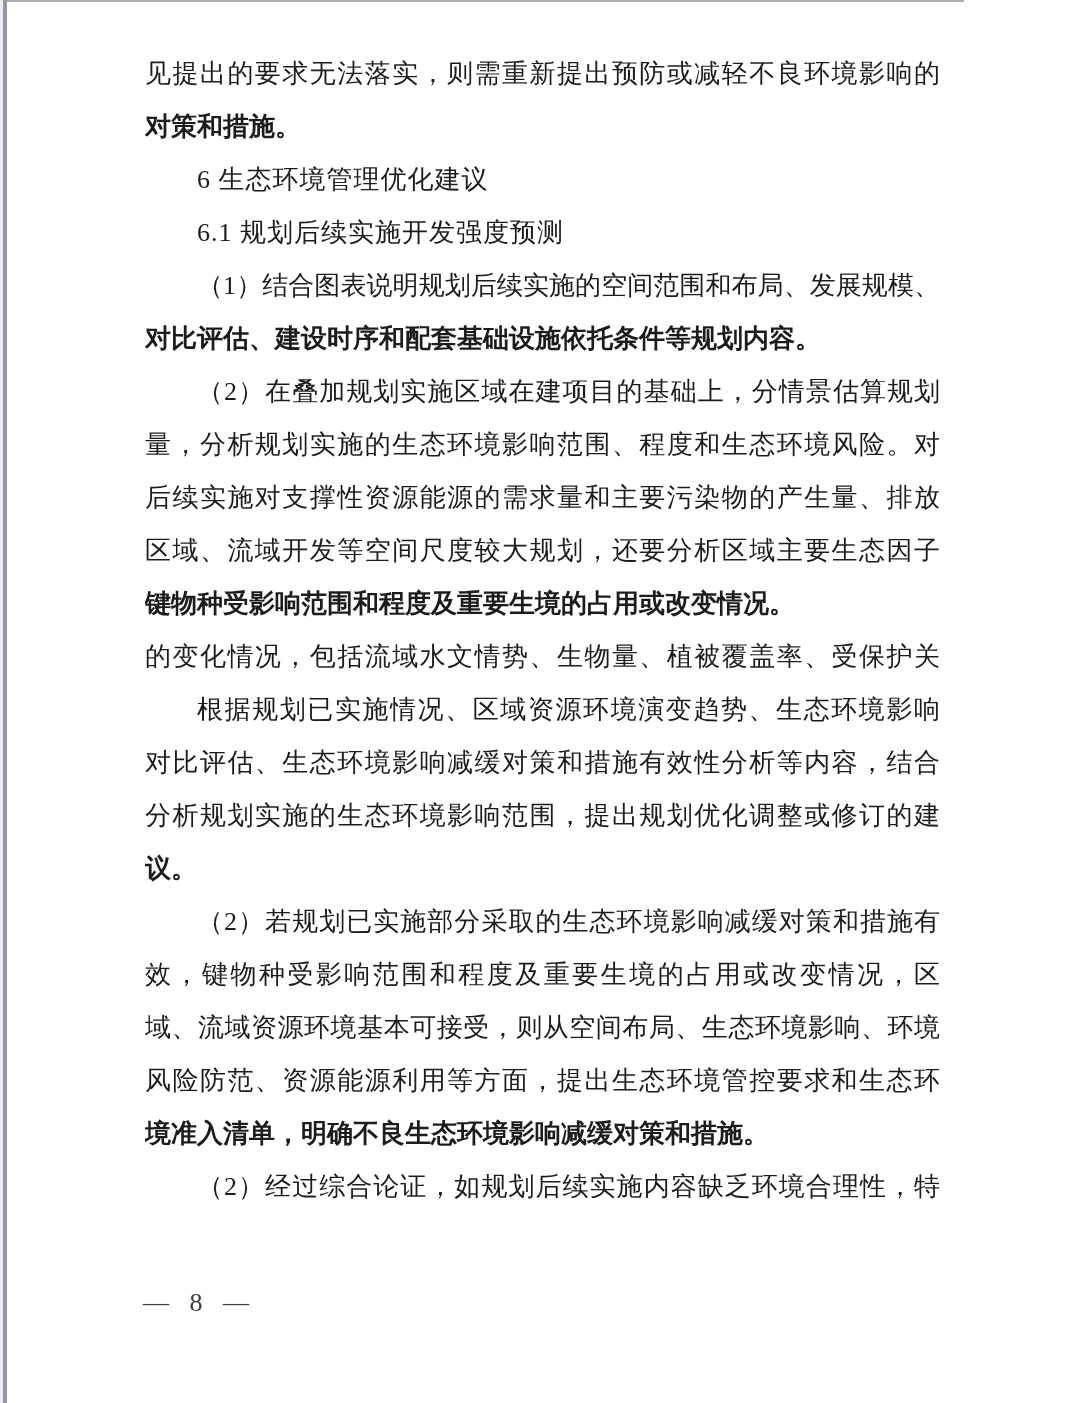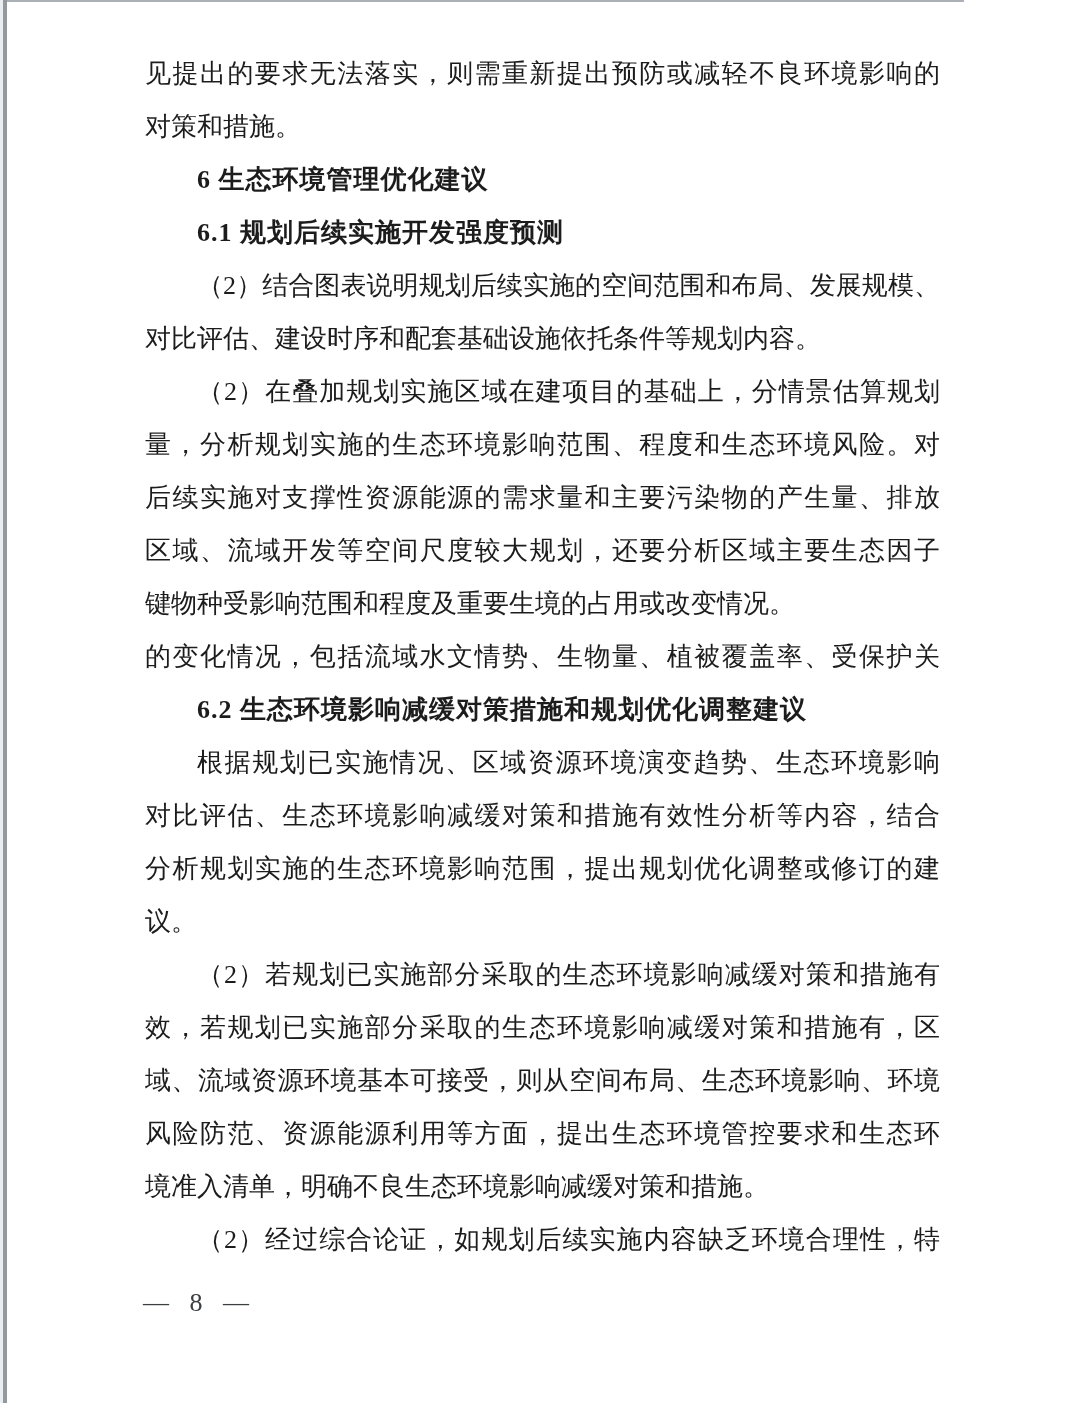--- a/index.html
+++ b/index.html
@@ -42,35 +42,35 @@
     top: 47px;
     width: 795px;
     color: #1c1c1c;
     font-size: 26px;
   }
   .line {
     height: 53px;
     line-height: 53px;
     overflow: hidden;
   }
-  .line.left   { text-align: left; }
+  .line.left   { text-align: left; font-weight: bold; }
   .line.justify {
     text-align: justify;
     text-align-last: justify;
     text-justify: inter-character;
   }
   .line.indent-justify {
     padding-left: 52px;
     text-align: justify;
     text-align-last: justify;
     text-justify: inter-character;
   }
   .line.heading {
     padding-left: 52px;
-    font-weight: bold;
+    font-weight: normal;
     letter-spacing: 1px;
   }
 
   .page-number {
     position: absolute;
     left: 143px;
     top: 1283px;
     height: 40px;
     line-height: 40px;
     font-size: 26px;
@@ -88,35 +88,34 @@
   <div class="edge-left-outer"></div>
   <div class="edge-left-line"></div>
   <div class="edge-right-line"></div>
   <div class="edge-right-outer"></div>
 
   <div class="text-column">
       <div class="line justify">见提出的要求无法落实，则需重新提出预防或减轻不良环境影响的</div>
       <div class="line left">对策和措施。</div>
       <div class="line heading">6 生态环境管理优化建议</div>
       <div class="line heading">6.1 规划后续实施开发强度预测</div>
-      <div class="line indent-justify">（2）结合图表说明规划后续实施的空间范围和布局、发展规模、</div>
+      <div class="line indent-justify">（1）结合图表说明规划后续实施的空间范围和布局、发展规模、</div>
       <div class="line left">对比评估、建设时序和配套基础设施依托条件等规划内容。</div>
       <div class="line indent-justify">（2）在叠加规划实施区域在建项目的基础上，分情景估算规划</div>
       <div class="line justify">量，分析规划实施的生态环境影响范围、程度和生态环境风险。对</div>
       <div class="line justify">后续实施对支撑性资源能源的需求量和主要污染物的产生量、排放</div>
       <div class="line justify">区域、流域开发等空间尺度较大规划，还要分析区域主要生态因子</div>
       <div class="line left">键物种受影响范围和程度及重要生境的占用或改变情况。</div>
       <div class="line justify">的变化情况，包括流域水文情势、生物量、植被覆盖率、受保护关</div>
-      <div class="line heading">6.2 生态环境影响减缓对策措施和规划优化调整建议</div>
       <div class="line indent-justify">根据规划已实施情况、区域资源环境演变趋势、生态环境影响</div>
       <div class="line justify">对比评估、生态环境影响减缓对策和措施有效性分析等内容，结合</div>
       <div class="line justify">分析规划实施的生态环境影响范围，提出规划优化调整或修订的建</div>
       <div class="line left">议。</div>
       <div class="line indent-justify">（2）若规划已实施部分采取的生态环境影响减缓对策和措施有</div>
-      <div class="line justify">效，若规划已实施部分采取的生态环境影响减缓对策和措施有，区</div>
+      <div class="line justify">效，键物种受影响范围和程度及重要生境的占用或改变情况，区</div>
       <div class="line justify">域、流域资源环境基本可接受，则从空间布局、生态环境影响、环境</div>
       <div class="line justify">风险防范、资源能源利用等方面，提出生态环境管控要求和生态环</div>
       <div class="line left">境准入清单，明确不良生态环境影响减缓对策和措施。</div>
       <div class="line indent-justify">（2）经过综合论证，如规划后续实施内容缺乏环境合理性，特</div>
     </div>
 
   <div class="page-number">— 8 —</div>
 
 </div>
 

